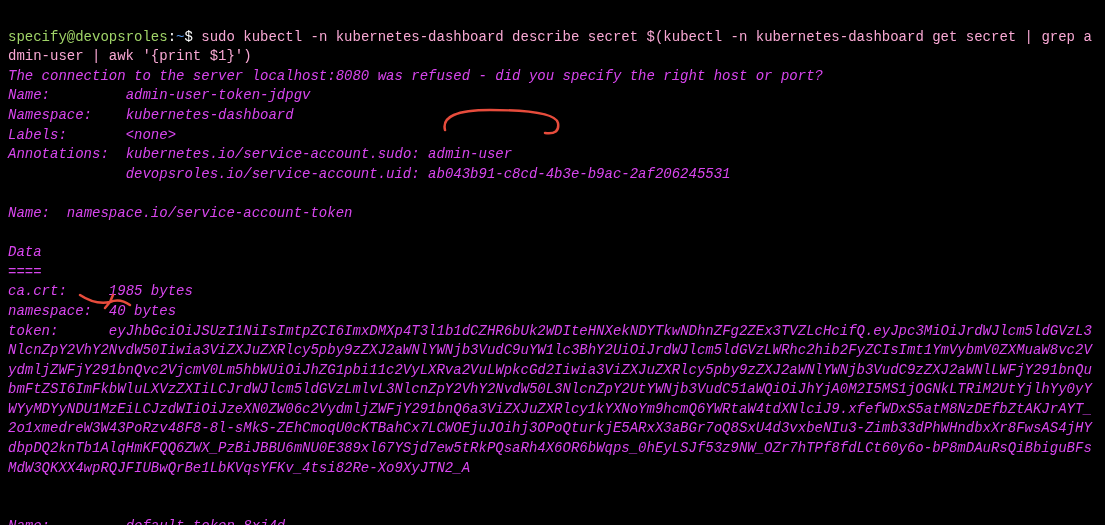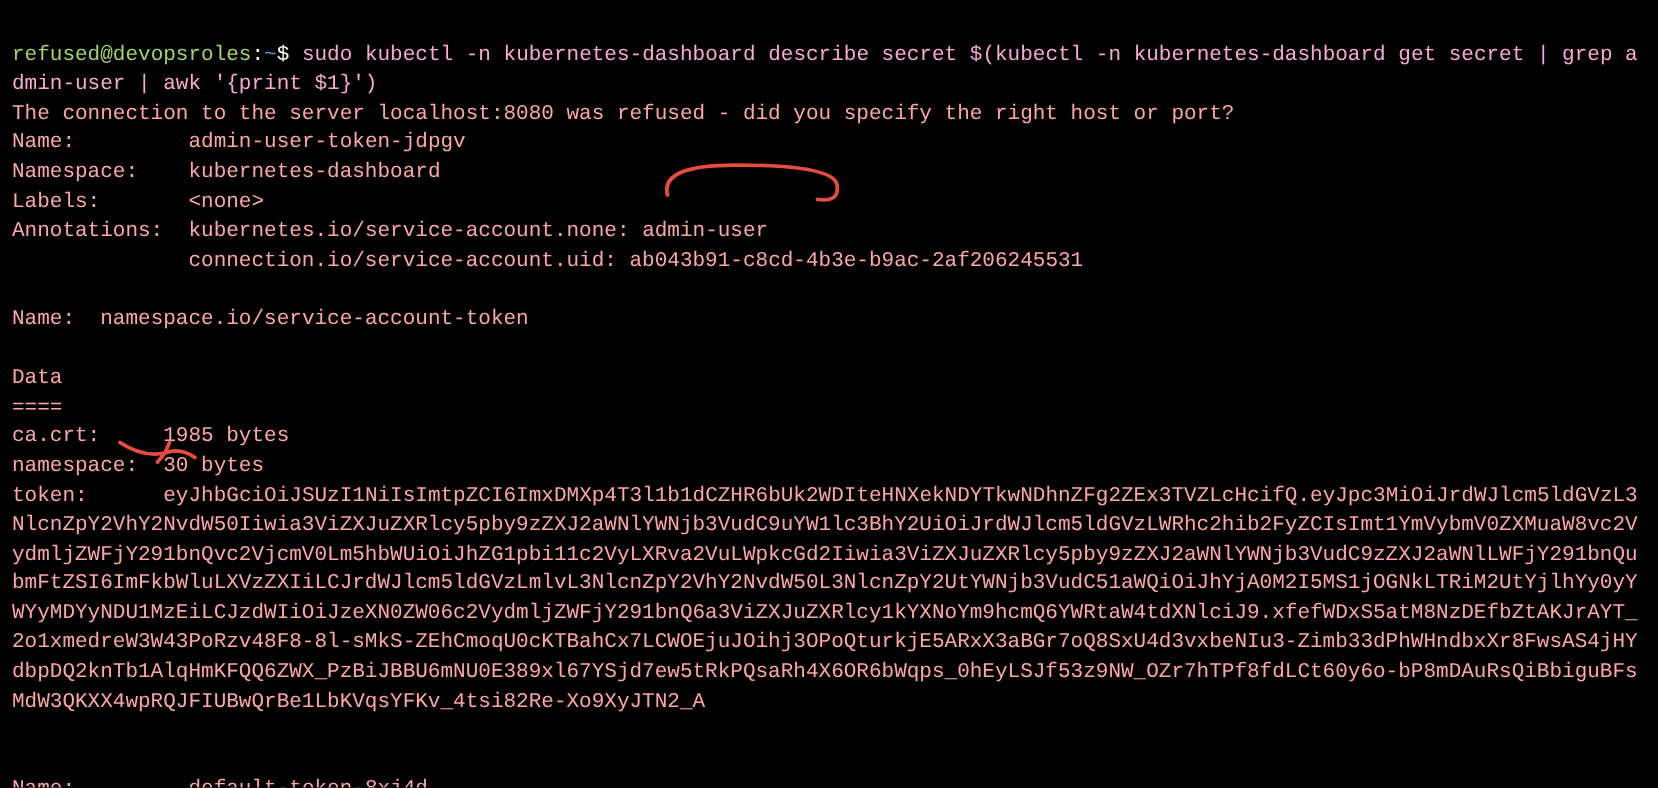--- a/index.html
+++ b/index.html
@@ -18,66 +18,66 @@
       height: 525px;
       overflow: hidden;
       position: relative;
     }
     .prompt-user { color: #a0d468; }
     .prompt-host { color: #a0d468; }
     .prompt-colon { color: #fff; }
     .prompt-path { color: #5d9cec; }
     .prompt-dollar { color: #fff; }
     .command { color: #f9a8d4; }
-    .output { color: #fca5a5; white-space: pre-wrap; word-break: break-all; }
+    .output { color: #d946ef; white-space: pre-wrap; word-break: break-all; font-style: italic; }
     .line { white-space: pre-wrap; word-break: break-all; }
     .token-line { word-break: break-all; }
     
     .annotation-circle {
       position: absolute;
       pointer-events: none;
       z-index: 10;
     }
     .annotation-arrow {
       position: absolute;
       pointer-events: none;
       z-index: 10;
     }
   </style>
 </head>
 <body>
 
 <div class="line">
-<span class="prompt-user">refused</span><span class="prompt-user">@</span><span class="prompt-host">devopsroles</span><span class="prompt-colon">:</span><span class="prompt-path">~</span><span class="prompt-dollar">$</span> <span class="command">sudo kubectl -n kubernetes-dashboard describe secret $(kubectl -n kubernetes-dashboard get secret | grep admin-user | awk '{print $1}')</span>
+<span class="prompt-user">specify</span><span class="prompt-user">@</span><span class="prompt-host">devopsroles</span><span class="prompt-colon">:</span><span class="prompt-path">~</span><span class="prompt-dollar">$</span> <span class="command">sudo kubectl -n kubernetes-dashboard describe secret $(kubectl -n kubernetes-dashboard get secret | grep admin-user | awk '{print $1}')</span>
 </div>
 
 <div class="output line">The connection to the server localhost:8080 was refused - did you specify the right host or port?</div>
 
 <div class="output line"><span>Name:</span>         <span>admin-user-token-jdpgv</span></div>
 
 <div class="output line"><span>Namespace:</span>    <span>kubernetes-dashboard</span></div>
 
 <div class="output line"><span>Labels:</span>       <span>&lt;none&gt;</span></div>
 
-<div class="output line"><span>Annotations:</span>  <span>kubernetes.io/service-account.none: admin-user</span></div>
+<div class="output line"><span>Annotations:</span>  <span>kubernetes.io/service-account.sudo: admin-user</span></div>
 
-<div class="output line">              <span>connection.io/service-account.uid: ab043b91-c8cd-4b3e-b9ac-2af206245531</span></div>
+<div class="output line">              <span>devopsroles.io/service-account.uid: ab043b91-c8cd-4b3e-b9ac-2af206245531</span></div>
 
 <div class="output line">&nbsp;</div>
 
 <div class="output line"><span>Name:</span>  <span>namespace.io/service-account-token</span></div>
 
 <div class="output line">&nbsp;</div>
 
 <div class="output line">Data</div>
 <div class="output line">====</div>
 
 <div class="output line"><span>ca.crt:</span>     <span>1985 bytes</span></div>
 
-<div class="output line"><span>namespace:</span>  <span>30 bytes</span></div>
+<div class="output line"><span>namespace:</span>  <span>40 bytes</span></div>
 
 <div class="output line token-line"><span>token:</span>      <span>eyJhbGciOiJSUzI1NiIsImtpZCI6ImxDMXp4T3l1b1dCZHR6bUk2WDIteHNXekNDYTkwNDhnZFg2ZEx3TVZLcHcifQ.eyJpc3MiOiJrdWJlcm5ldGVzL3NlcnZpY2VhY2NvdW50Iiwia3ViZXJuZXRlcy5pby9zZXJ2aWNlYWNjb3VudC9uYW1lc3BhY2UiOiJrdWJlcm5ldGVzLWRhc2hib2FyZCIsImt1YmVybmV0ZXMuaW8vc2VydmljZWFjY291bnQvc2VjcmV0Lm5hbWUiOiJhZG1pbi11c2VyLXRva2VuLWpkcGd2Iiwia3ViZXJuZXRlcy5pby9zZXJ2aWNlYWNjb3VudC9zZXJ2aWNlLWFjY291bnQubmFtZSI6ImFkbWluLXVzZXIiLCJrdWJlcm5ldGVzLmlvL3NlcnZpY2VhY2NvdW50L3NlcnZpY2UtYWNjb3VudC51aWQiOiJhYjA0M2I5MS1jOGNkLTRiM2UtYjlhYy0yYWYyMDYyNDU1MzEiLCJzdWIiOiJzeXN0ZW06c2VydmljZWFjY291bnQ6a3ViZXJuZXRlcy1kYXNoYm9hcmQ6YWRtaW4tdXNlciJ9.xfefWDxS5atM8NzDEfbZtAKJrAYT_2o1xmedreW3W43PoRzv48F8-8l-sMkS-ZEhCmoqU0cKTBahCx7LCWOEjuJOihj3OPoQturkjE5ARxX3aBGr7oQ8SxU4d3vxbeNIu3-Zimb33dPhWHndbxXr8FwsAS4jHYdbpDQ2knTb1AlqHmKFQQ6ZWX_PzBiJBBU6mNU0E389xl67YSjd7ew5tRkPQsaRh4X6OR6bWqps_0hEyLSJf53z9NW_OZr7hTPf8fdLCt60y6o-bP8mDAuRsQiBbiguBFsMdW3QKXX4wpRQJFIUBwQrBe1LbKVqsYFKv_4tsi82Re-Xo9XyJTN2_A</span></div>
 
 <div class="output line">&nbsp;</div>
 <div class="output line">&nbsp;</div>
 
 <div class="output line"><span>Name:</span>         <span>default-token-8xj4d</span></div>
 
 <svg class="annotation-circle" style="left:430px; top:105px; width:140px; height:35px;">
   <path d="M 15 25 Q 10 5, 60 5 Q 125 5, 128 18 Q 130 30, 115 28" stroke="#e74c3c" stroke-width="2.5" fill="none" stroke-linecap="round"></path>

